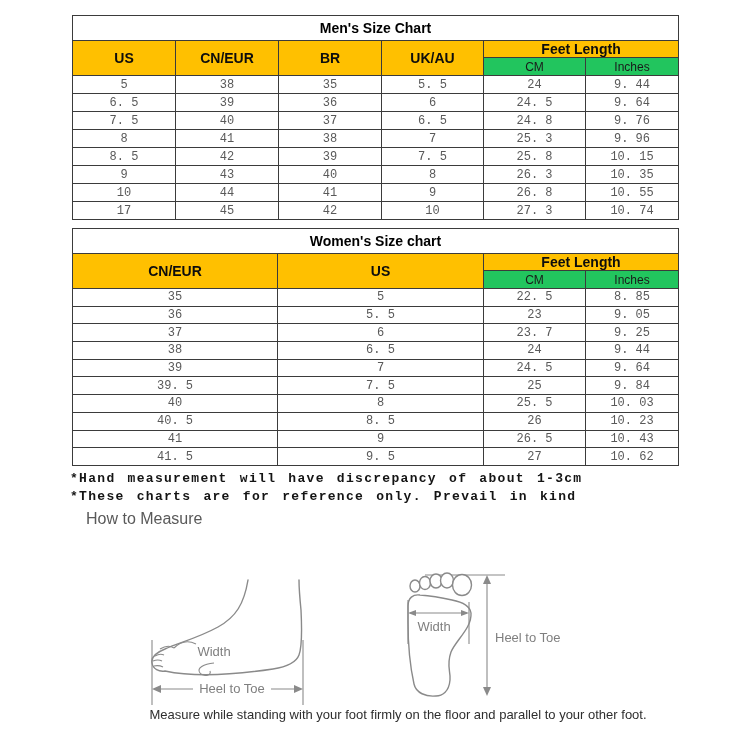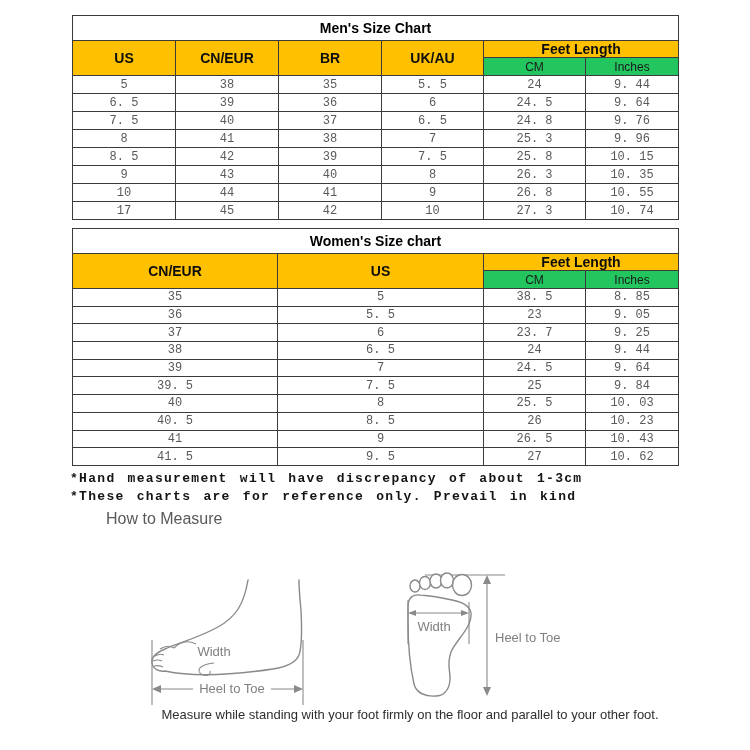--- a/index.html
+++ b/index.html
@@ -21,23 +21,23 @@
   .womens{top:228px;}
   .mens tbody tr{height:18px;}
   .womens tbody tr{height:17.7px;}
 
   
   .notes{position:absolute;left:70px;top:470px;font-family:"Liberation Mono",monospace;
          font-weight:bold;font-size:13px;color:#141414;letter-spacing:1.3px;word-spacing:3px;
          line-height:18px;white-space:nowrap;}
 
   
-  .htm-heading{position:absolute;left:86px;top:510px;font-size:16px;color:#595959;margin-left:20px;}
+  .htm-heading{position:absolute;left:86px;top:510px;font-size:16px;color:#595959;}
   .htm-subtitle{position:absolute;left:86px;top:537px;font-size:12.5px;color:#3f3f3f;}
-  .caption{position:absolute;left:114px;top:707px;width:592px;text-align:center;
+  .caption{position:absolute;left:102px;top:707px;width:592px;text-align:center;
            font-size:13px;color:#2e2e2e;}
 
   
   svg.diagram{position:absolute;}
   #foot-side{left:138px;top:560px;}
   #foot-sole{left:378px;top:556px;}
   .stroke{fill:none;stroke:#8a8a8a;stroke-width:1.4;stroke-linecap:round;stroke-linejoin:round;}
   .thin{fill:none;stroke:#8a8a8a;stroke-width:1.1;stroke-linecap:butt;}
   .whitefill{fill:#ffffff;stroke:#8a8a8a;stroke-width:1.4;}
   .ah{fill:#8a8a8a;stroke:none;}
@@ -159,21 +159,21 @@
       </tr>
       <tr class="sub-row">
         <th>CM</th>
         <th>Inches</th>
       </tr>
     </thead>
     <tbody>
         <tr>
           <td>35</td>
           <td>5</td>
-          <td>38. 5</td>
+          <td>22. 5</td>
           <td>8. 85</td>
         </tr>
         <tr>
           <td>36</td>
           <td>5. 5</td>
           <td>23</td>
           <td>9. 05</td>
         </tr>
         <tr>
           <td>37</td>

